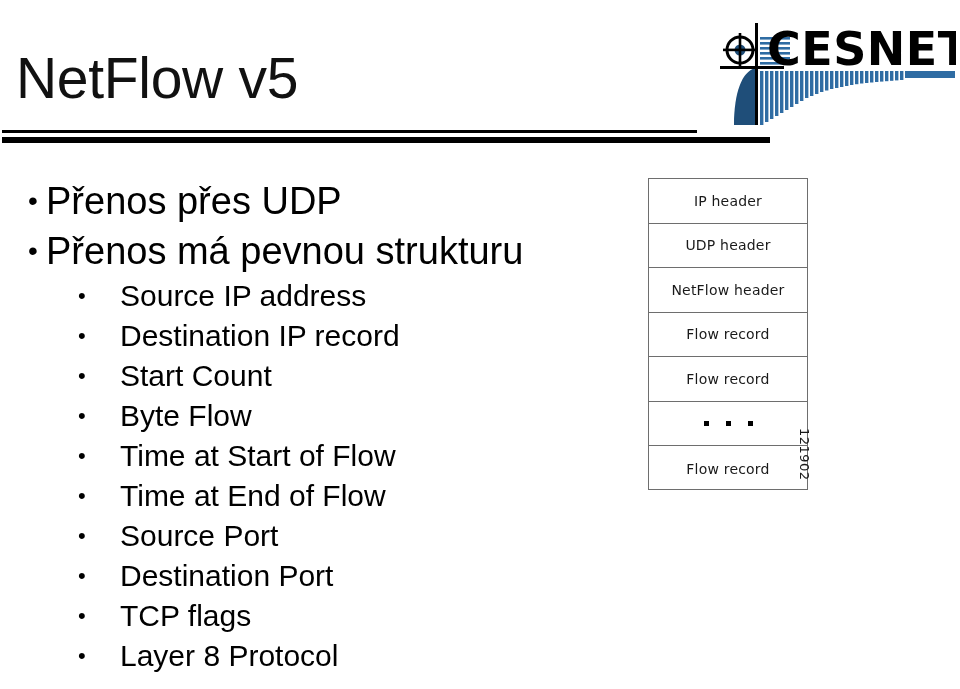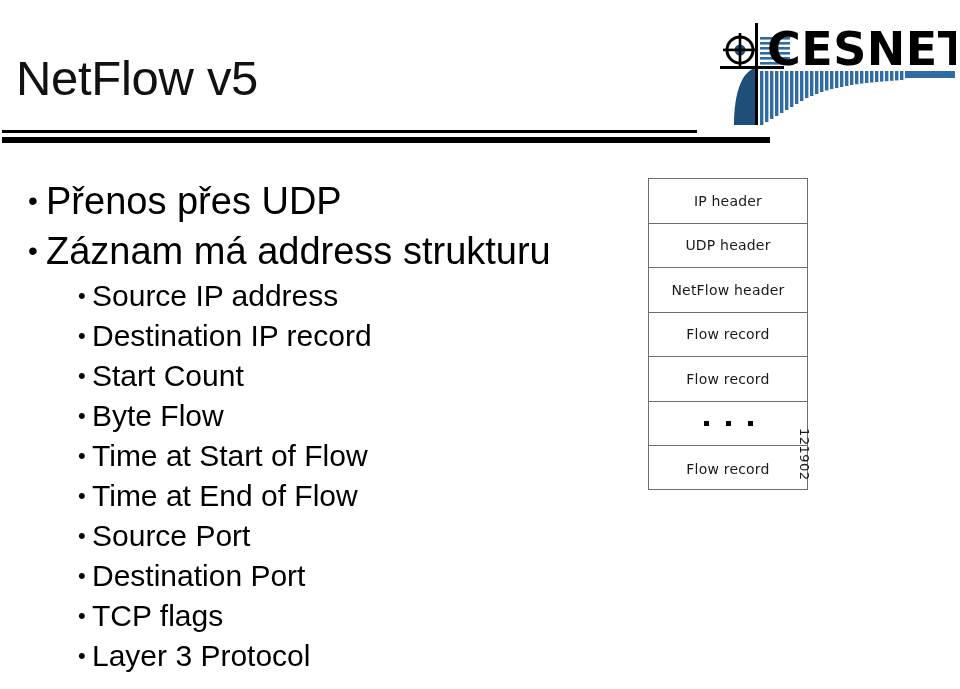--- a/index.html
+++ b/index.html
@@ -19,21 +19,21 @@
     height: 689px;
     background: #ffffff;
     overflow: hidden;
   }
 
   
   #title {
     position: absolute;
     left: 16px;
     top: 46px;
-    font-size: 49px;
+    font-size: 57px;
     line-height: 64px;
     font-weight: 400;
     letter-spacing: -0.3px;
     color: #111111;
     white-space: nowrap;
   }
 
   
   .rule-thin {
     position: absolute;
@@ -101,21 +101,21 @@
     font-size: 30px;
     line-height: 40px;
     font-weight: 400;
     padding-left: 56px;
   }
   .lvl2 .bullet {
     width: 14px;
     font-size: 22px;
     line-height: 40px;
   }
-  .lvl2 .txt { line-height: 40px; }
+  .lvl2 .txt { line-height: 40px; margin-left: 28px; }
 
   
   #diagram {
     position: absolute;
     left: 648px;
     top: 178px;
     width: 160px;
     height: 312px;
     border: 1px solid #6e6e6e;
     box-sizing: border-box;
@@ -237,21 +237,21 @@
 
   <div id="bullets">
 
     <div class="li lvl1">
       <span class="bullet">•</span>
       <span class="txt">Přenos přes UDP</span>
     </div>
 
     <div class="li lvl1">
       <span class="bullet">•</span>
-      <span class="txt">Záznam má address strukturu</span>
+      <span class="txt">Přenos má pevnou strukturu</span>
     </div>
 
     <div class="li lvl2">
       <span class="bullet">•</span>
       <span class="txt">Source IP address</span>
     </div>
 
     <div class="li lvl2">
       <span class="bullet">•</span>
       <span class="txt">Destination IP record</span>
@@ -287,21 +287,21 @@
       <span class="txt">Destination Port</span>
     </div>
 
     <div class="li lvl2">
       <span class="bullet">•</span>
       <span class="txt">TCP flags</span>
     </div>
 
     <div class="li lvl2">
       <span class="bullet">•</span>
-      <span class="txt">Layer 3 Protocol</span>
+      <span class="txt">Layer 8 Protocol</span>
     </div>
 
   </div>
 
   <div id="diagram">
     <div class="prow">
       <span>IP header</span>
     </div>
     <div class="prow">
       <span>UDP header</span>

